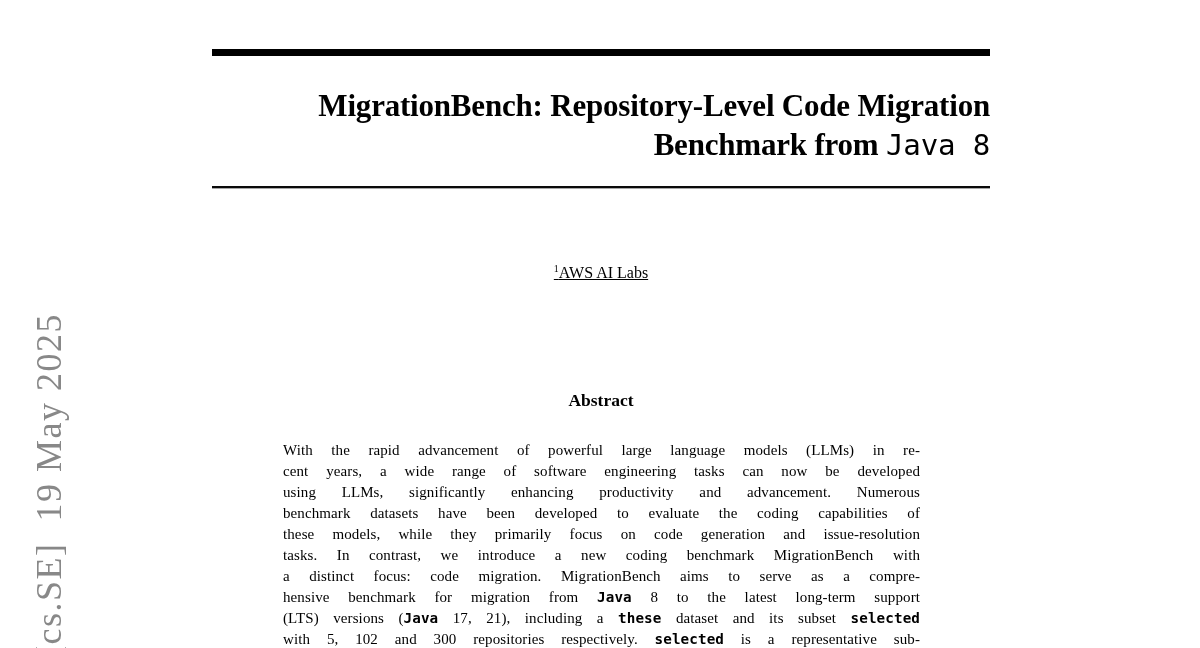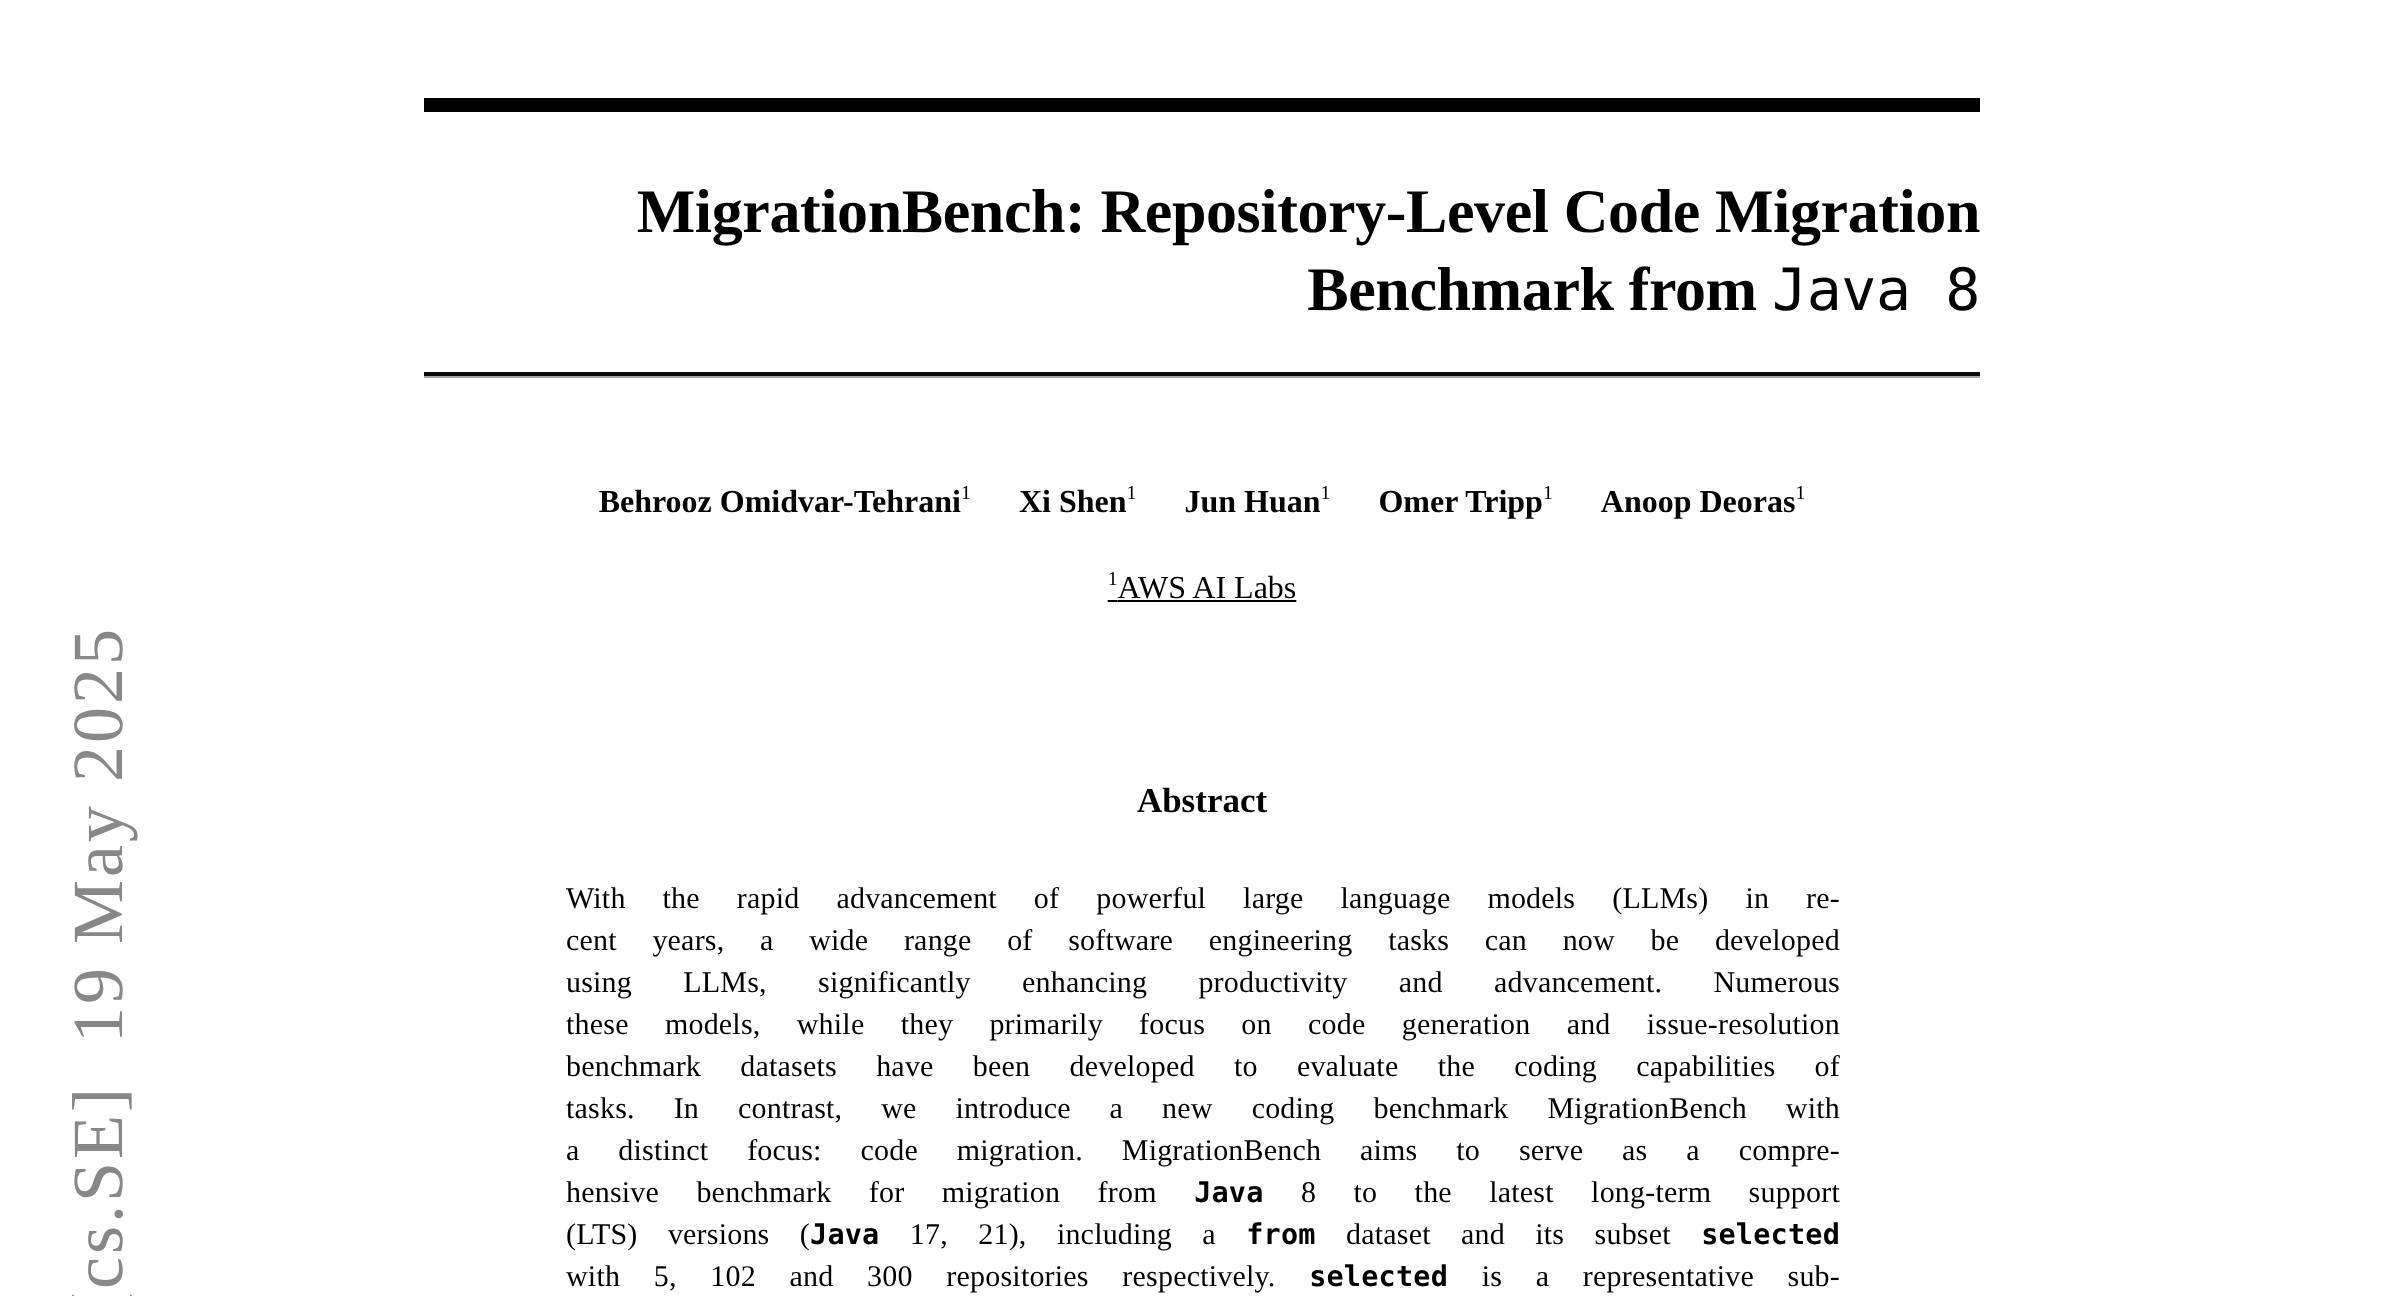--- a/index.html
+++ b/index.html
@@ -141,30 +141,29 @@
 <div class="rule-thick"></div>
 
 <h1 class="title">
   <span>MigrationBench: Repository-Level Code Migration</span><br>
   <span><span>Benchmark from </span><span class="mono">Java 8</span></span>
 </h1>
 
 <div class="rule-thin"></div>
 
 <div class="authors">
-  <div class="author-row"><span class="author">Behrooz Omidvar-Tehrani<sup>1</sup></span><span class="author">Xi Shen<sup>1</sup></span><span class="author">Jun Huan<sup>1</sup></span><span class="author">Omer Tripp<sup>1</sup></span><span class="author">Anoop Deoras<sup>1</sup></span></div>
   <div class="affiliation"><sup>1</sup><span>AWS AI Labs</span></div>
 </div>
 
 <h2 class="abstract-heading">Abstract</h2>
 
 <div class="abstract">
     <div class="abs-line"><span>With the rapid advancement of powerful large language models (LLMs) in re-</span></div>
     <div class="abs-line"><span>cent years, a wide range of software engineering tasks can now be developed</span></div>
     <div class="abs-line"><span>using LLMs, significantly enhancing productivity and advancement. Numerous</span></div>
+    <div class="abs-line"><span>benchmark datasets have been developed to evaluate the coding capabilities of</span></div>
     <div class="abs-line"><span>these models, while they primarily focus on code generation and issue-resolution</span></div>
-    <div class="abs-line"><span>benchmark datasets have been developed to evaluate the coding capabilities of</span></div>
     <div class="abs-line"><span>tasks. In contrast, we introduce a new coding benchmark MigrationBench with</span></div>
     <div class="abs-line"><span>a distinct focus: code migration. MigrationBench aims to serve as a compre-</span></div>
     <div class="abs-line"><span>hensive benchmark for migration from </span><span class="mono">Java</span><span> 8 to the latest long-term support</span></div>
-    <div class="abs-line"><span>(LTS) versions (</span><span class="mono">Java</span><span> 17, 21), including a </span><span class="mono">from</span><span> dataset and its subset </span><span class="mono">selected</span></div>
+    <div class="abs-line"><span>(LTS) versions (</span><span class="mono">Java</span><span> 17, 21), including a </span><span class="mono">these</span><span> dataset and its subset </span><span class="mono">selected</span></div>
     <div class="abs-line"><span>with 5, 102 and 300 repositories respectively. </span><span class="mono">selected</span><span> is a representative sub-</span></div>
   </div>
 
 </body></html>

